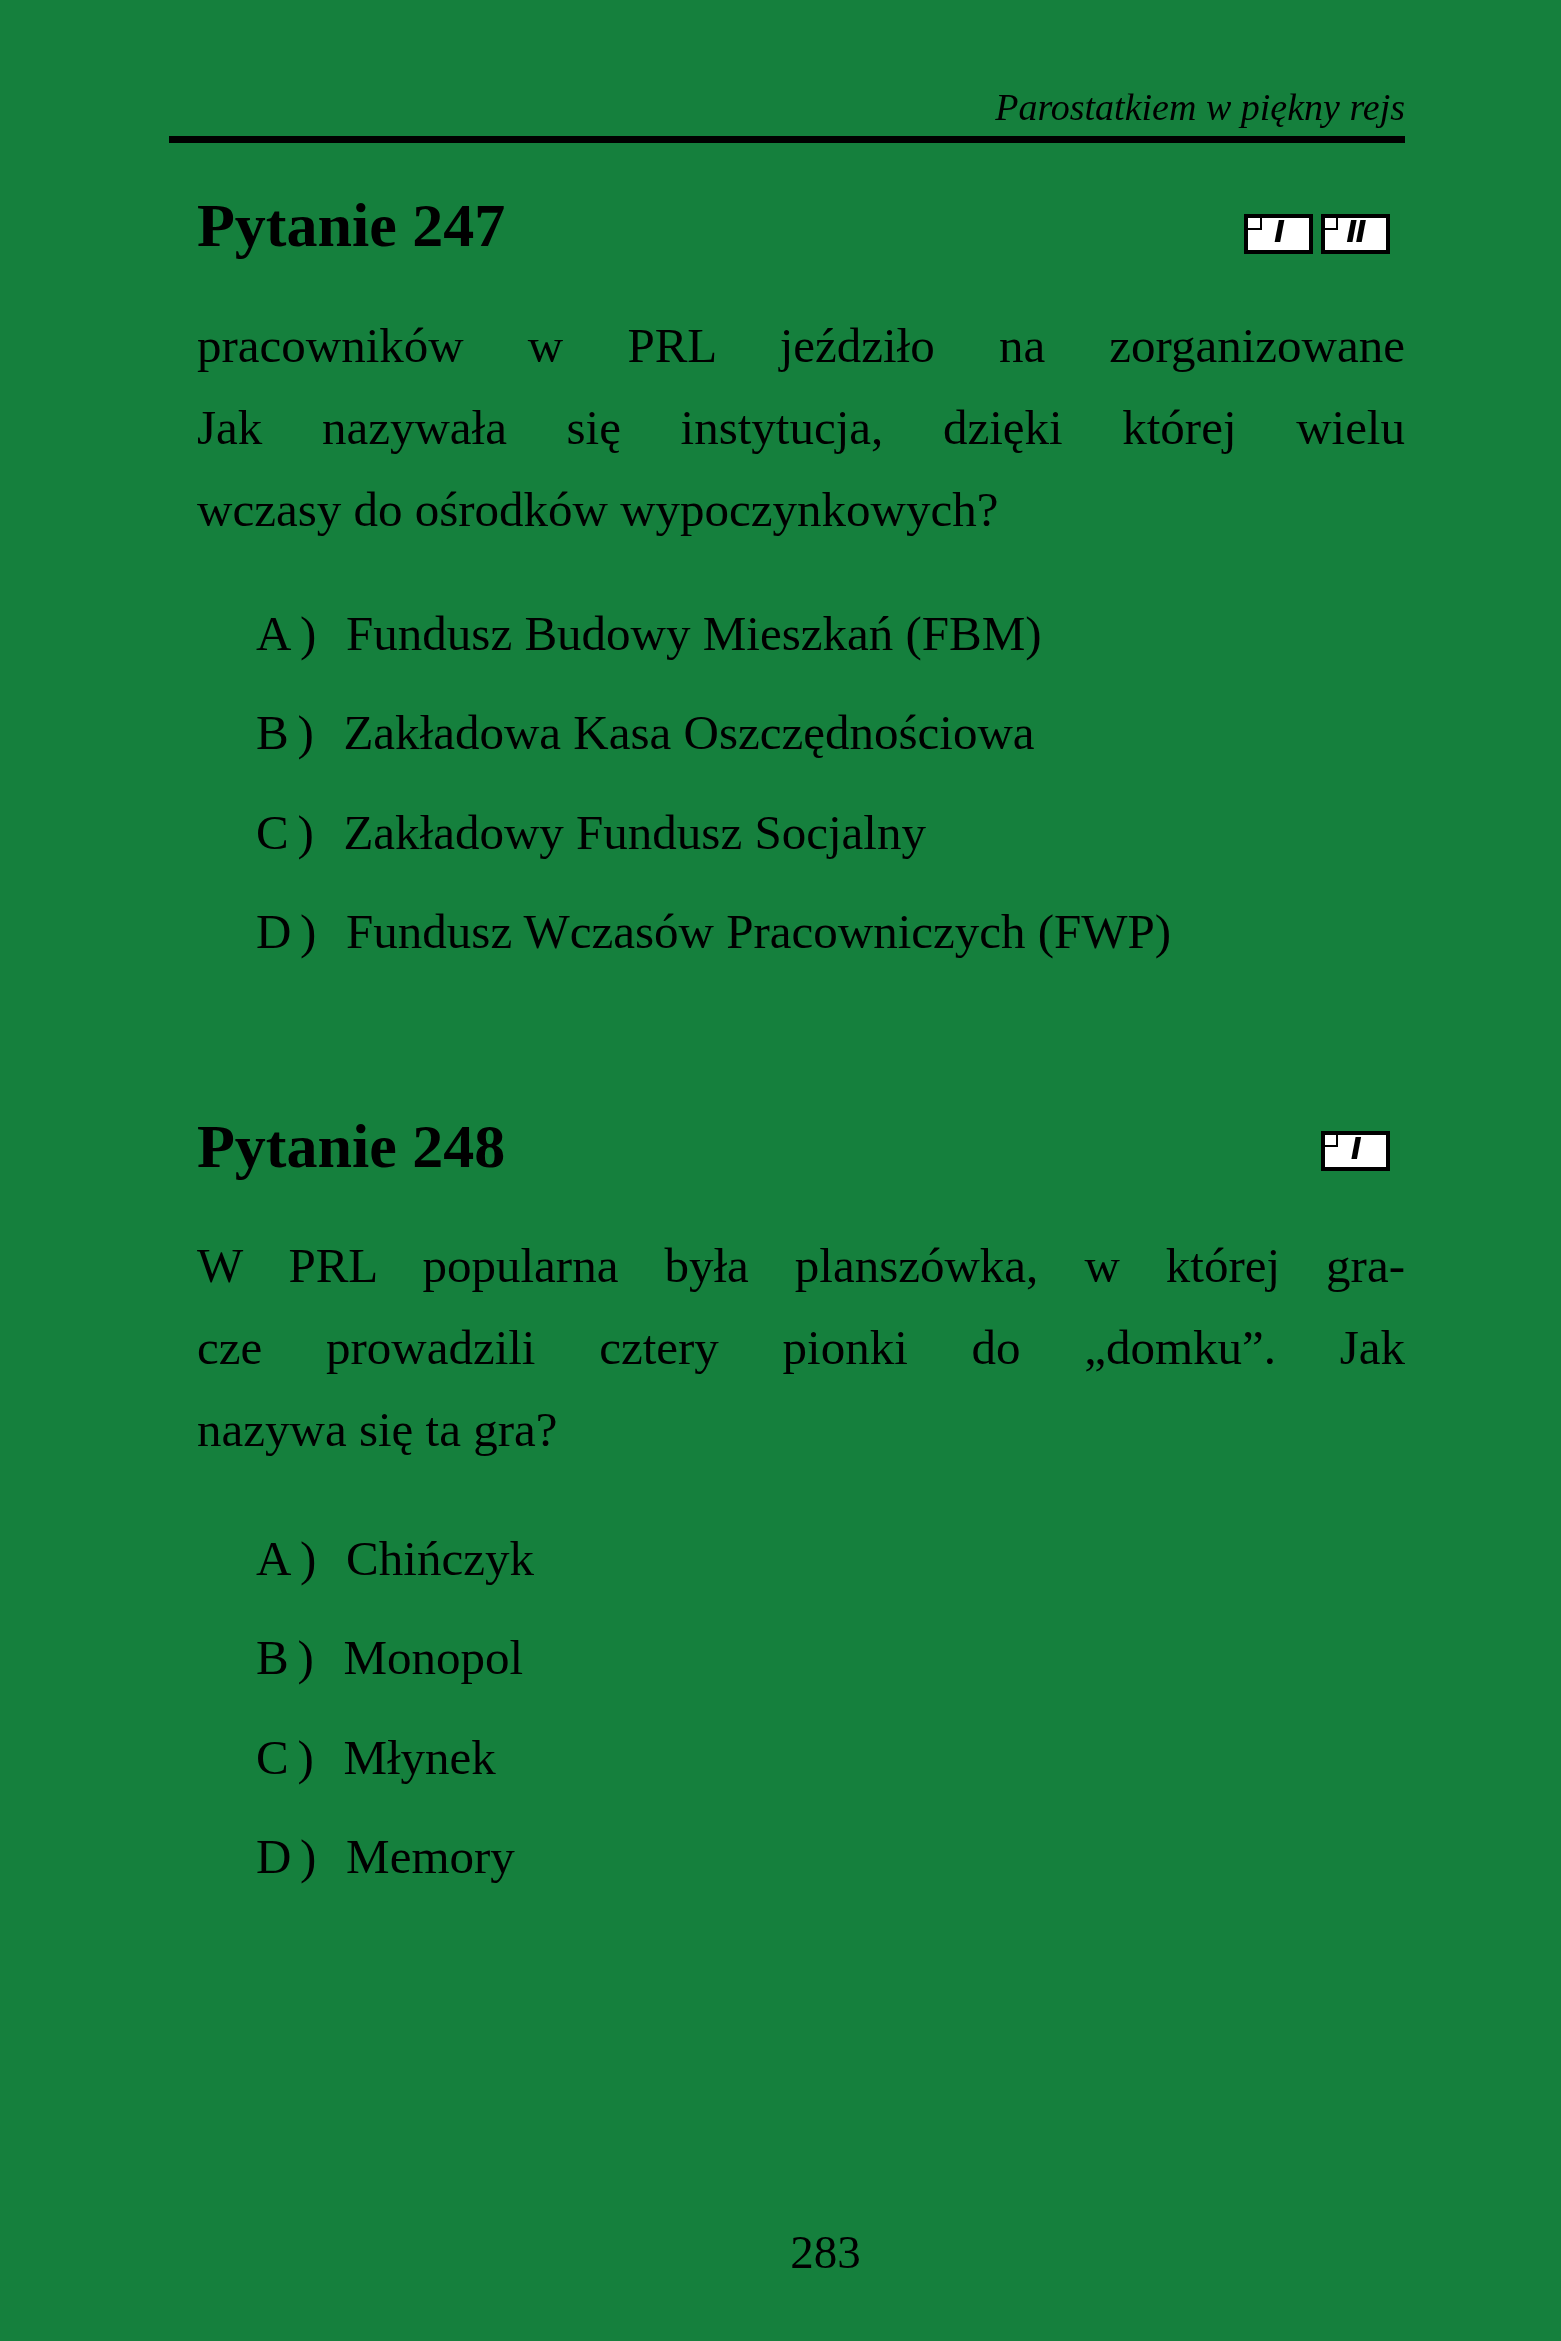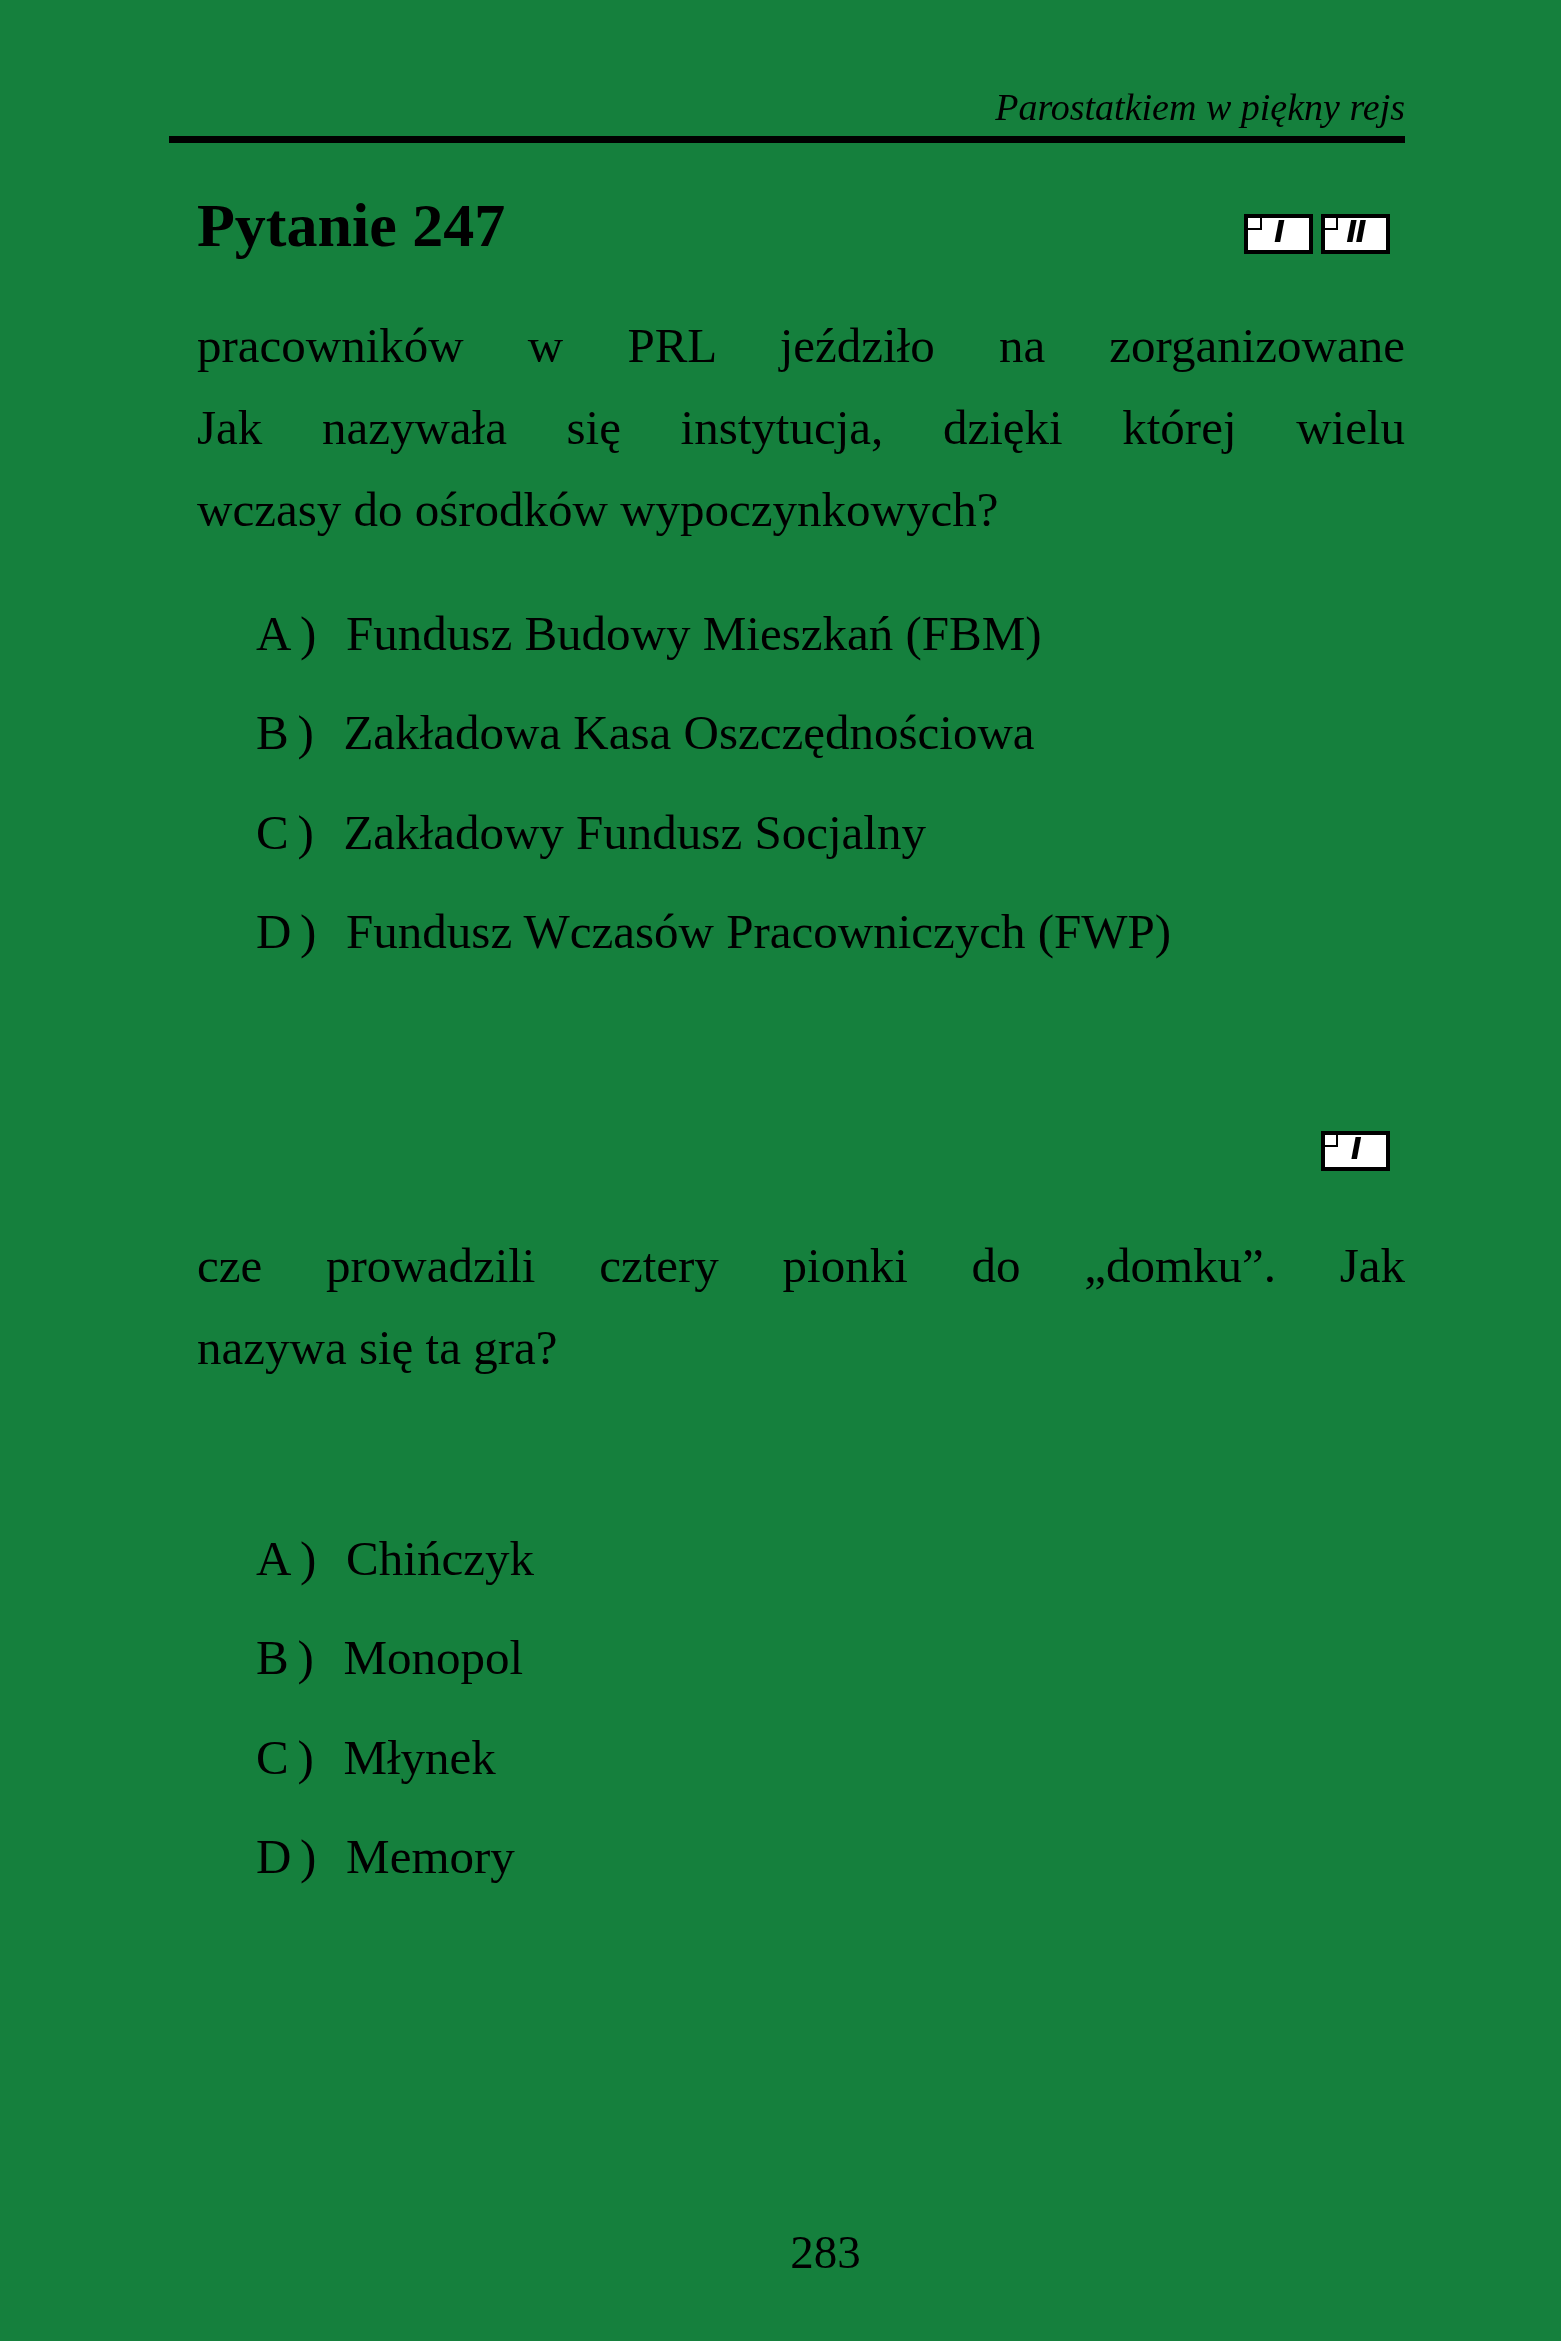--- a/index.html
+++ b/index.html
@@ -162,29 +162,31 @@
     <div class="option">
       <span class="opt-label">C)</span>
       <span class="opt-text">Zakładowy Fundusz Socjalny</span>
     </div>
     <div class="option">
       <span class="opt-label">D)</span>
       <span class="opt-text">Fundusz Wczasów Pracowniczych (FWP)</span>
     </div>
   </div>
 
+  <div class="q-title" id="q248-title">Pytanie 248</div>
 
   <div class="icon-row" id="q248-icons">
     <div class="tvbox">
       <span class="corner"></span>
       <span class="numeral">I</span>
     </div>
   </div>
 
   <div class="q-text" id="q248-text">
+    <div class="qline">W PRL popularna była planszówka, w której gra-</div>
     <div class="qline">cze prowadzili cztery pionki do „domku”. Jak</div>
     <div class="qline-last">nazywa się ta gra?</div>
   </div>
 
   <div class="options" id="q248-options">
     <div class="option">
       <span class="opt-label">A)</span>
       <span class="opt-text">Chińczyk</span>
     </div>
     <div class="option">

